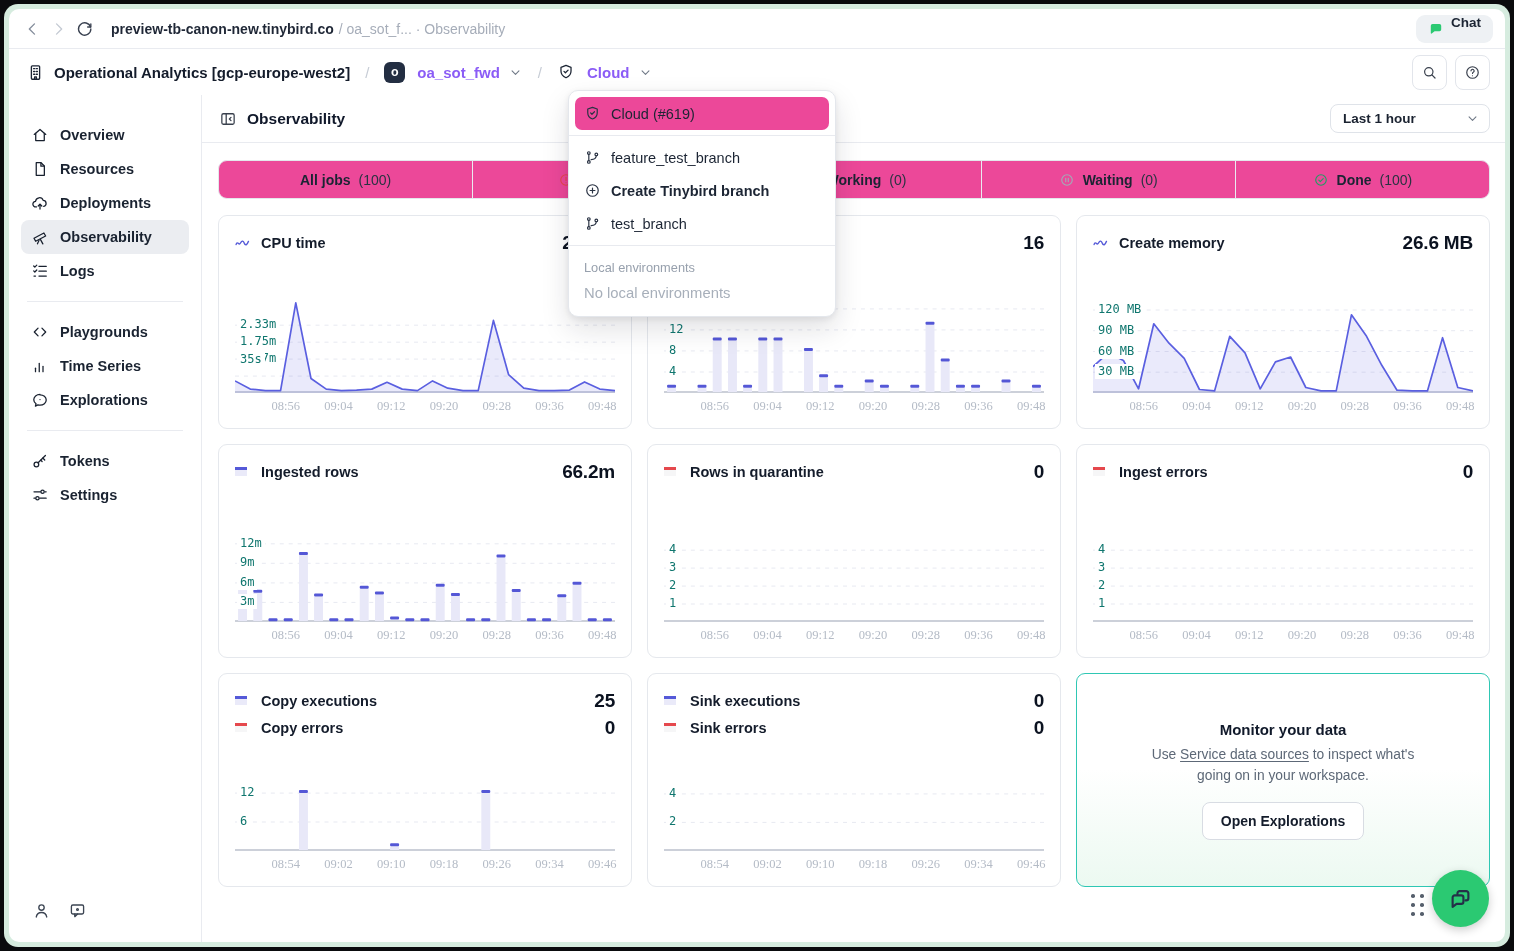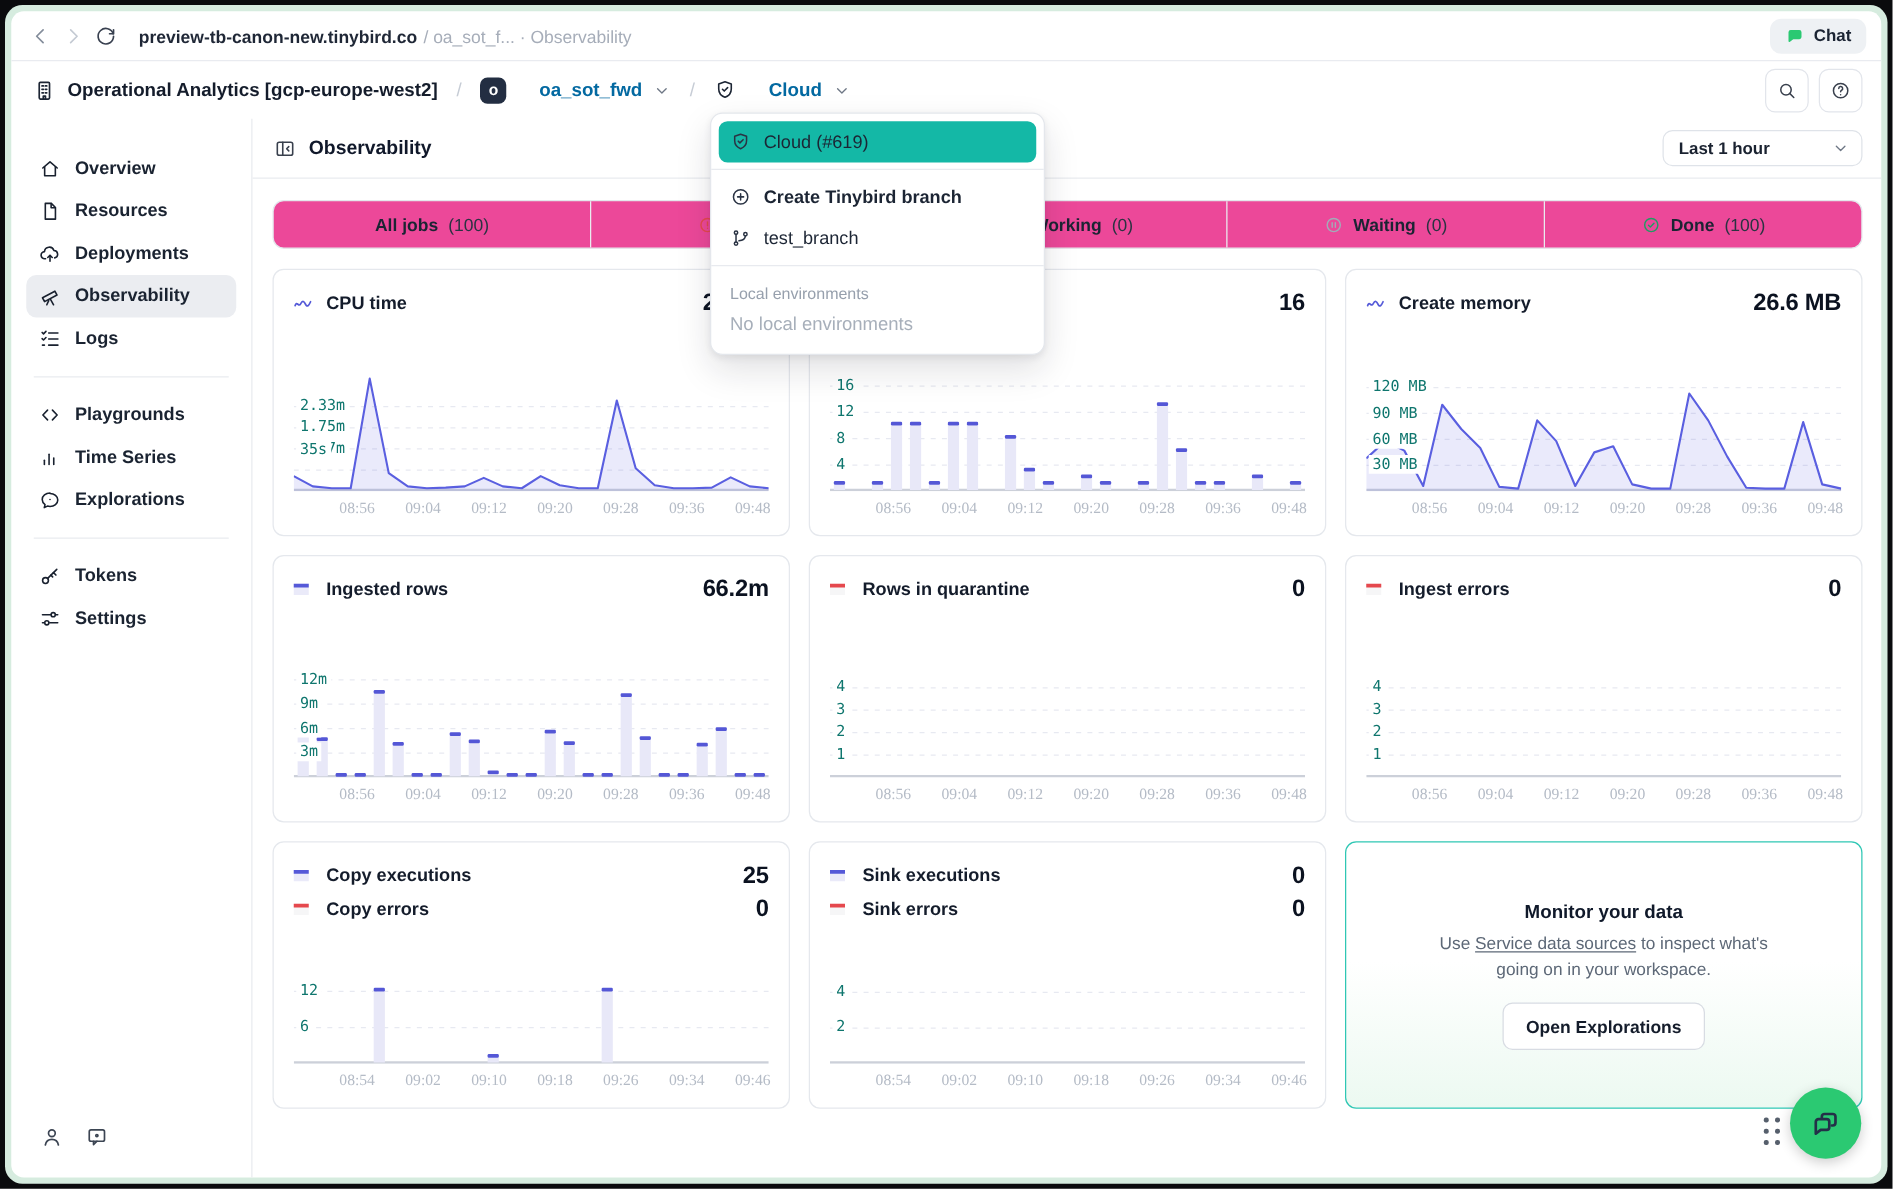--- a/index.html
+++ b/index.html
@@ -10,30 +10,30 @@
 
   
   .topbar{height:39px;display:flex;align-items:center;padding:0 12px 0 14px;border-bottom:1px solid #e9ebf0;gap:7px}
   .tb-btn{width:26px;height:26px;display:flex;align-items:center;justify-content:center;color:#848d9b;cursor:pointer}
   .tb-btn.fwd{color:#c4cad3}
   .tb-btn.dark{color:#394150}
   .tb-btn .ic{width:19px;height:19px}
   .urlbar{margin-left:10px;font-size:14px;display:flex;gap:5px;align-items:center}
   .url-host{color:#1f2736;font-weight:bold}
   .url-rest{color:#a6adb9}
-  .chat-pill{margin-left:auto;display:flex;align-items:center;gap:7px;background:#eef1f4;border-radius:9px;height:28px;padding:0 12px;font-size:13.5px;font-weight:bold;color:#1b2433;cursor:pointer}
+  .chat-pill{margin-left:auto;display:flex;gap:7px;background:#eef1f4;border-radius:9px;height:28px;padding:0 12px;font-size:13.5px;font-weight:bold;color:#1b2433;cursor:pointer}
   .chat-pill .ic{width:16px;height:16px;color:#2bc972}
 
   
   .appbar{height:46px;display:flex;align-items:center;padding:0 15px 0 17px;gap:9px}
   .appbar .org-ic{width:19px;height:19px;color:#1c2534}
   .ws{font-size:15px;font-weight:bold;color:#141c2b}
   .slash{color:#c6ccd5;font-size:15px;margin:0 6px}
   .badge-o{width:21px;height:21px;border-radius:6px;background:#232e42;color:#fff;font-size:12.5px;font-weight:bold;display:flex;align-items:center;justify-content:center}
-  .env-name{font-size:15px;font-weight:bold;color:#0369a1;margin-left:18px}
+  .env-name{font-size:15px;font-weight:bold;color:#8b5cf6;margin-left:4px}
   .chev{width:15px;height:15px;color:#6f7886}
   .crumb{display:flex;align-items:center;gap:8px;cursor:pointer}
   .crumb .sh-ic{width:18px;height:18px;color:#1c2534}
   .appbar-right{margin-left:auto;display:flex;gap:8px}
   .hdr-btn{width:33px;height:33px;border:1px solid #e2e5eb;border-radius:8px;display:flex;align-items:center;justify-content:center;color:#39404d;background:#fff;cursor:pointer}
   .hdr-btn .ic{width:17px;height:17px}
 
   
   .main{display:flex;height:848px}
   .sidebar{width:193px;border-right:1px solid #e9ebf0;display:flex;flex-direction:column;padding-top:23px;box-sizing:border-box;flex:none}
@@ -90,21 +90,21 @@
   
   .monitor{border:1px solid #2fc7b4;background:linear-gradient(180deg,#ffffff 45%,#ecf9f1 100%);align-items:center;justify-content:center;text-align:center}
   .m-title{font-size:15px;font-weight:bold;color:#10192a;margin-bottom:7px}
   .m-text{font-size:13.8px;color:#5d6877;line-height:1.5;margin:0;width:292px}
   .m-link{text-decoration:underline;color:#5d6877;text-underline-offset:2px;cursor:pointer}
   .m-btn{margin-top:15px;height:38px;padding:0 18px;border:1px solid #d8dce3;border-radius:8px;background:#fff;font-family:"Liberation Sans",sans-serif;font-weight:bold;font-size:14px;color:#141c2b;cursor:pointer}
 
   
   .menu{position:absolute;left:559px;top:81px;width:268px;background:#fff;border:1px solid #e4e7ec;border-radius:10px;box-shadow:0 12px 28px rgba(20,25,40,.13),0 2px 6px rgba(20,25,40,.08);padding:6px;z-index:40;box-sizing:border-box}
   .menu-item{display:flex;align-items:center;gap:10px;height:33px;padding:0 9px;border-radius:7px;font-size:14.5px;color:#1c2534;cursor:pointer}
-  .menu-item.selected{background:#14b8a6}
+  .menu-item.selected{background:#ec4899}
   .menu-item.bold{font-weight:bold}
   .menu-item .ic{width:17px;height:17px;color:#2a3344;flex:none}
   .menu-sep{height:1px;background:#e8eaef;margin:5px -6px}
   .menu-label{font-size:12.8px;color:#97a0ad;padding:9px 9px 3px}
   .menu-empty{font-size:14.8px;color:#a7afba;padding:7px 9px 9px}
 
   
   .dots{position:absolute;left:1402px;top:885px;display:grid;grid-template-columns:repeat(2,4px);grid-auto-rows:4px;gap:5px;cursor:grab;z-index:30}
   .dots i{width:3.5px;height:3.5px;border-radius:50%;background:#565f6c}
   .fab{position:absolute;left:1423px;top:861px;width:57px;height:57px;border-radius:50%;background:#2bc972;display:flex;align-items:center;justify-content:center;box-shadow:0 3px 10px rgba(0,0,0,.2);z-index:30;cursor:pointer}
@@ -740,39 +740,51 @@
     <div class="menu-item selected">
       <span style="display: inline-flex; width: 17px;">
           <svg class="ic" viewBox="0 0 24 24" style="width:100%;height:100%">
             <path d="M12 3.3 18.7 5.7v5.1c0 4.5-2.8 7.4-6.7 8.9-3.9-1.5-6.7-4.4-6.7-8.9V5.7z"></path>
             <path d="m9.3 11.2 1.9 1.9 3.6-3.6"></path>
           </svg>
         </span>
       <span>Cloud (#619)</span>
     </div>
     <div class="menu-sep"></div>
-    <div class="menu-item bold">
-      <span style="display: inline-flex; width: 17px;">
-          <svg class="ic" viewBox="0 0 24 24" style="width:100%;height:100%">
-            <circle cx="12" cy="12" r="8.1"></circle>
-            <path d="M12 8.6v6.8M8.6 12h6.8"></path>
-          </svg>
-        </span>
-      <span>Create Tinybird branch</span>
-    </div>
     <div class="menu-item">
       <span style="display: inline-flex; width: 17px;">
           <svg class="ic" viewBox="0 0 24 24" style="width:100%;height:100%">
             <circle cx="6.8" cy="5.8" r="1.9"></circle>
             <circle cx="6.8" cy="18.2" r="1.9"></circle>
             <circle cx="17.4" cy="7.6" r="1.9"></circle>
             <path d="M6.8 7.7v8.6"></path>
             <path d="M17.4 9.5c-.3 3.6-3.6 5.3-7.3 5.6"></path>
           </svg>
         </span>
+      <span>feature_test_branch</span>
+    </div>
+    <div class="menu-item bold">
+      <span style="display: inline-flex; width: 17px;">
+          <svg class="ic" viewBox="0 0 24 24" style="width:100%;height:100%">
+            <circle cx="12" cy="12" r="8.1"></circle>
+            <path d="M12 8.6v6.8M8.6 12h6.8"></path>
+          </svg>
+        </span>
+      <span>Create Tinybird branch</span>
+    </div>
+    <div class="menu-item">
+      <span style="display: inline-flex; width: 17px;">
+          <svg class="ic" viewBox="0 0 24 24" style="width:100%;height:100%">
+            <circle cx="6.8" cy="5.8" r="1.9"></circle>
+            <circle cx="6.8" cy="18.2" r="1.9"></circle>
+            <circle cx="17.4" cy="7.6" r="1.9"></circle>
+            <path d="M6.8 7.7v8.6"></path>
+            <path d="M17.4 9.5c-.3 3.6-3.6 5.3-7.3 5.6"></path>
+          </svg>
+        </span>
       <span>test_branch</span>
     </div>
     <div class="menu-sep"></div>
     <div class="menu-label">Local environments</div>
     <div class="menu-empty">No local environments</div>
   </div>
 
   <div class="dots">
       <i></i>
       <i></i>

